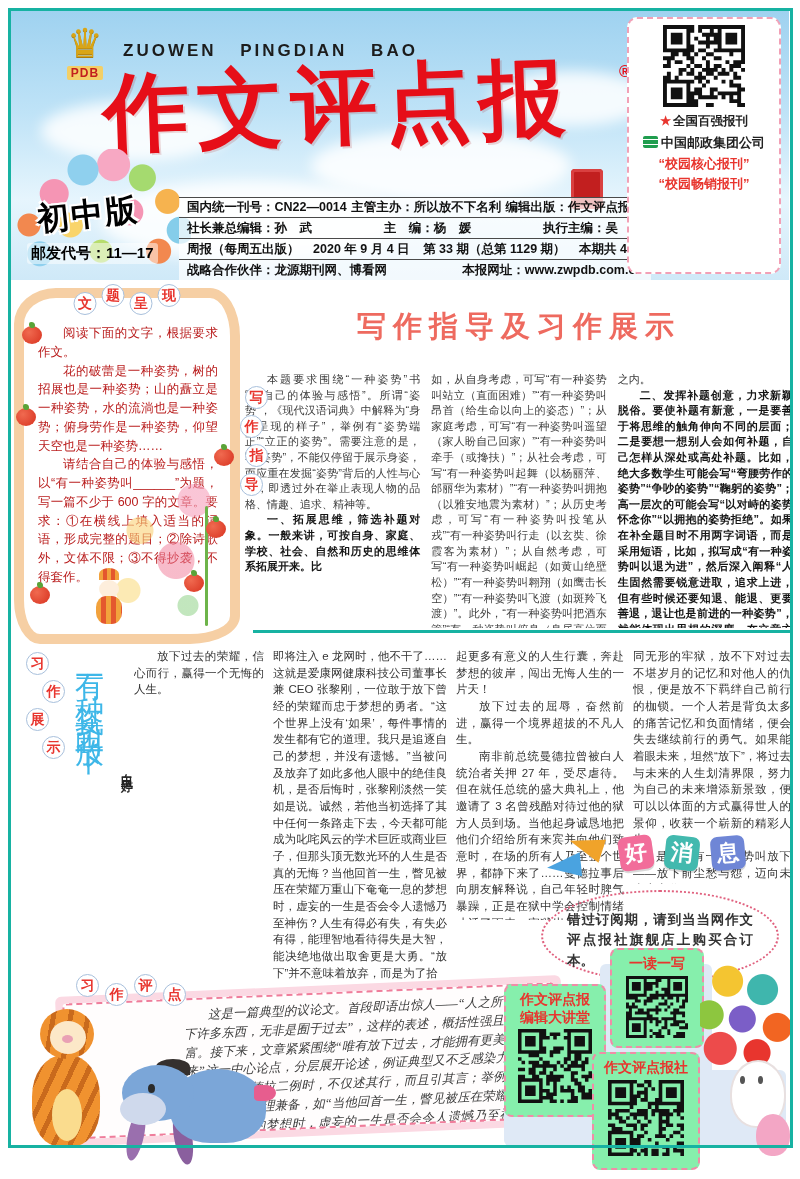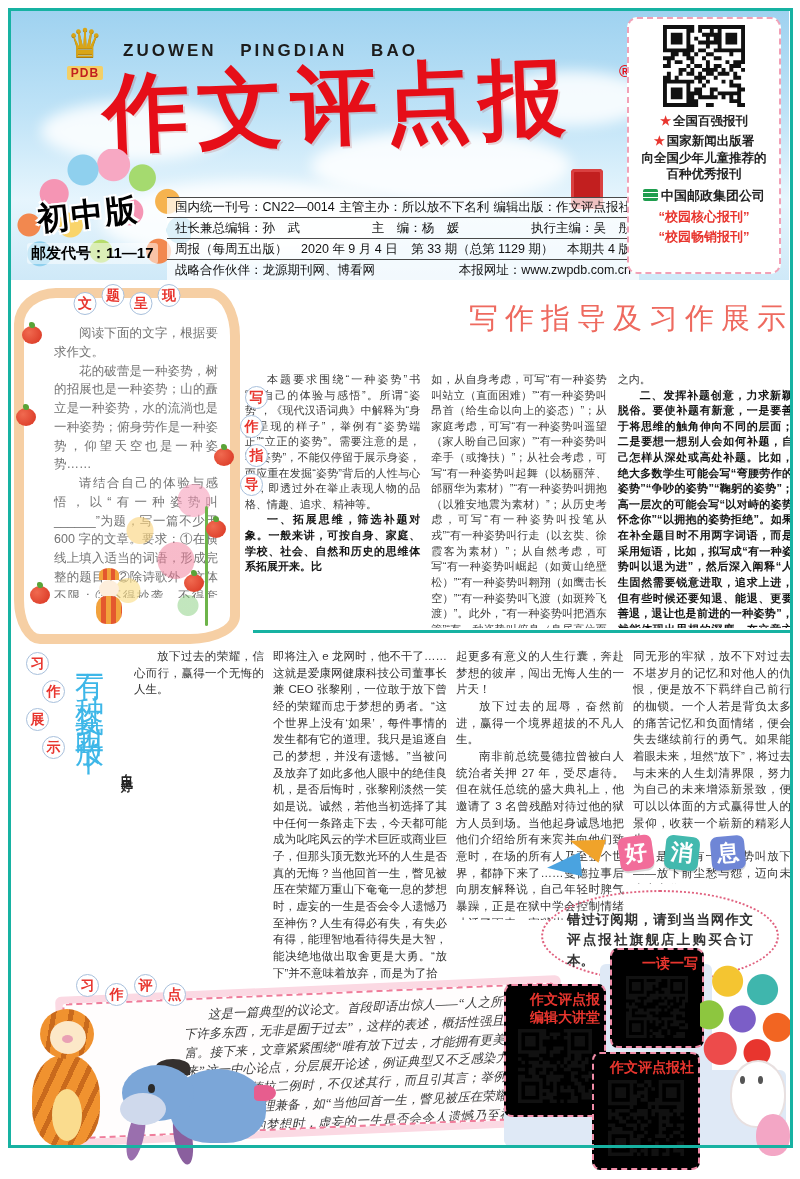--- a/index.html
+++ b/index.html
@@ -42,22 +42,22 @@
     radial-gradient(circle at 33% 58%,#f9d46a 0 12px,rgba(0,0,0,0) 13px),
     radial-gradient(circle at 66% 48%,#f595b4 0 13px,rgba(0,0,0,0) 14px),
     radial-gradient(circle at 82% 78%,#f2884f 0 12px,rgba(0,0,0,0) 13px),
     radial-gradient(circle at 50% 78%,#b7dd6e 0 11px,rgba(0,0,0,0) 12px);}
   .edition{position:absolute;left:26px;top:182px;font-size:32px;font-weight:900;color:#000;
       transform:rotate(-6deg);letter-spacing:2px;
       text-shadow:-2px -2px 0 #fff,2px -2px 0 #fff,-2px 2px 0 #fff,2px 2px 0 #fff;}
   .postal-code{position:absolute;left:16px;top:232px;font-size:15px;font-weight:bold;color:#000;
       background:rgba(255,255,255,.5);padding:1px 4px;border-radius:3px;text-align:center;}
 
-  .info-bar{position:absolute;left:156px;top:186px;width:472px;height:84px;
-      background:rgba(255,255,255,.72);font-size:12.5px;font-weight:normal;color:#111;}
+  .info-bar{position:absolute;left:168px;top:186px;width:472px;height:84px;
+      background:rgba(255,255,255,.72);font-size:12.5px;font-weight:bold;color:#111;}
   .info-row{display:flex;justify-content:space-between;align-items:center;height:21px;
       padding:0 8px;border-bottom:1px solid #4a4a4a;box-sizing:border-box;white-space:nowrap;}
   .info-row:first-child{border-top:1px solid #4a4a4a;}
 
   .awards{position:absolute;right:8px;top:6px;width:154px;height:257px;background:#fff;
       border:2px dashed #f2a0b6;border-radius:10px;box-sizing:border-box;padding:6px 6px 4px;
       text-align:center;z-index:2;}
   .awards .qr{width:82px;height:82px;margin:0 auto 6px;}
   .award-item{font-size:12.5px;font-weight:bold;color:#222;line-height:1.3;margin:4px 0;}
   .star{color:#e8352e;margin-right:2px;}
@@ -71,22 +71,22 @@
   .lbl{width:23px;height:23px;border-radius:50%;background:#fff;border:1px solid #a8c0dc;
       color:#e8352e;font-weight:bold;font-size:14px;display:flex;align-items:center;
       justify-content:center;box-sizing:border-box;}
 
   
   .prompt-box{position:absolute;left:14px;top:288px;width:226px;height:356px;box-sizing:border-box;
       border:10px solid #f6cfa4;border-radius:42px 30px 50px 26px/36px 48px 28px 44px;
       background:#fff;z-index:3;}
   .prompt-label{position:absolute;left:50%;top:-14px;transform:translateX(-50%);display:flex;gap:5px;}
   .prompt-label .lbl:nth-child(odd){transform:translateY(8px);}
-  .prompt-body{padding:26px 12px 6px 14px;font-size:12.5px;line-height:1.5;color:#737373;
-      text-align:justify;overflow:hidden;height:300px;box-sizing:border-box;margin-left:16px;}
+  .prompt-body{padding:26px 12px 6px 14px;font-size:12.5px;line-height:1.5;color:#b91c1c;
+      text-align:justify;overflow:hidden;height:300px;box-sizing:border-box;}
   .prompt-body p{margin:0;text-indent:2em;}
   .tomato{position:absolute;width:20px;height:18px;background:radial-gradient(circle at 35% 35%,#f06a50,#d8321f);
       border-radius:50%;}
   .tomato::before{content:"";position:absolute;left:7px;top:-4px;width:6px;height:6px;
       background:#5aa338;border-radius:2px 60% 2px 60%;}
   .t1{left:-2px;top:28px;}.t2{left:-8px;top:110px;}.t3{left:6px;bottom:30px;}
   .t4{right:4px;bottom:96px;}.t5{right:26px;bottom:42px;}.t6{right:-4px;top:150px;}
   .dots{position:absolute;right:6px;bottom:6px;width:120px;height:150px;background:
     radial-gradient(circle at 75% 15%,rgba(245,150,180,.55) 0 16px,rgba(0,0,0,0) 17px),
     radial-gradient(circle at 30% 35%,rgba(250,210,120,.6) 0 13px,rgba(0,0,0,0) 14px),
@@ -99,21 +99,21 @@
       repeating-linear-gradient(90deg,#f2a23c 0 4px,#e4572e 4px 8px);border-radius:50% 50% 0 0;}
   .kid .face{position:absolute;left:7px;top:6px;width:20px;height:18px;background:#fdeedc;border-radius:50%;}
   .kid .suit{position:absolute;left:4px;top:22px;width:26px;height:28px;border-radius:40%;
       background:repeating-linear-gradient(90deg,#f2a23c 0 5px,#e4572e 5px 10px);}
 
   
   .headline{position:absolute;left:245px;top:291px;width:548px;text-align:center;z-index:3;}
   .hl1{font-size:30px;font-weight:bold;color:#ee6a5f;letter-spacing:2px;white-space:nowrap;}
   .hl-green{font-size:32px;color:#53b98a;letter-spacing:3px;}
   .hl-blank{display:inline-block;width:96px;border-bottom:2px solid #9a9a9a;vertical-align:baseline;}
-  .hl2{font-size:29px;font-weight:normal;color:#ee6a5f;letter-spacing:7px;margin-top:8px;text-align:right;}
+  .hl2{font-size:29px;font-weight:bold;color:#ee6a5f;letter-spacing:7px;margin-top:16px;}
 
   
   .guide{position:absolute;left:245px;top:372px;width:548px;height:256px;z-index:2;}
   .guide-rail{position:absolute;left:0;top:14px;display:flex;flex-direction:column;gap:6px;}
   .guide-rail .lbl:nth-child(even){transform:translateX(-5px);}
   .guide-cols{display:flex;gap:11px;height:256px;overflow:hidden;}
   .gcol{flex:1;font-size:11px;line-height:1.42;text-align:justify;color:#3a3a3a;}
   .gcol p{margin:0;text-indent:2em;}
   .gcol p.cont{text-indent:0;}
   .gcol p.lead{font-weight:bold;color:#161616;}
@@ -179,22 +179,22 @@
   .eeyore .earL{position:absolute;left:6px;bottom:-16px;width:16px;height:52px;border-radius:50%;background:#9a6fae;transform:rotate(12deg);}
   .eeyore .earR{position:absolute;left:52px;bottom:-20px;width:18px;height:56px;border-radius:50%;background:#8a5f9e;transform:rotate(-10deg);}
   .eeyore .bow{position:absolute;right:-4px;bottom:44px;width:22px;height:16px;background:#e75d8e;border-radius:30% 70% 70% 30%;}
   .eeyore .eye{position:absolute;left:26px;bottom:52px;width:7px;height:9px;border-radius:50%;background:#2b2b2b;}
 
   
   .qr-area{position:absolute;left:498px;top:948px;width:295px;height:224px;z-index:5;}
   .blue-block{position:absolute;background:#dfe9f6;border-radius:6px;}
   .bb1{left:6px;top:122px;width:282px;height:76px;}
   .bb2{left:102px;top:16px;width:112px;height:112px;}
-  .qr-panel{position:absolute;background:#000000;border:2px dashed #f08ca8;border-radius:8px;
-      box-sizing:border-box;text-align:right;padding:5px 4px;}
+  .qr-panel{position:absolute;background:#86efac;border:2px dashed #f08ca8;border-radius:8px;
+      box-sizing:border-box;text-align:center;padding:5px 4px;}
   .qr-panel .qr{margin:3px auto 0;}
   .qr-title{font-size:14px;font-weight:bold;color:#e8352e;line-height:1.25;}
   .pA{left:112px;top:0;width:94px;height:100px;}
   .pB{left:6px;top:36px;width:102px;height:133px;}
   .pC{left:94px;top:104px;width:108px;height:118px;}
   .pA .qr{width:62px;height:62px;}
   .pB .qr{width:74px;height:74px;}
   .pC .qr{width:76px;height:76px;}
   .qr svg{width:100%;height:100%;display:block;}
   .balloon-rabbit{position:absolute;left:202px;top:8px;width:92px;height:210px;background:
@@ -259,23 +259,20 @@
       </div>
     </div>
 
     <aside class="awards">
       <div class="qr">
           <svg viewBox="0 0 21 21">
             <path d="M0 0h1v1h-1zM1 0h1v1h-1zM2 0h1v1h-1zM3 0h1v1h-1zM4 0h1v1h-1zM5 0h1v1h-1zM6 0h1v1h-1zM7 0h1v1h-1zM9 0h1v1h-1zM10 0h1v1h-1zM11 0h1v1h-1zM12 0h1v1h-1zM13 0h1v1h-1zM14 0h1v1h-1zM15 0h1v1h-1zM16 0h1v1h-1zM17 0h1v1h-1zM18 0h1v1h-1zM19 0h1v1h-1zM20 0h1v1h-1zM0 1h1v1h-1zM6 1h1v1h-1zM7 1h1v1h-1zM9 1h1v1h-1zM12 1h1v1h-1zM14 1h1v1h-1zM20 1h1v1h-1zM0 2h1v1h-1zM2 2h1v1h-1zM3 2h1v1h-1zM4 2h1v1h-1zM6 2h1v1h-1zM10 2h1v1h-1zM11 2h1v1h-1zM12 2h1v1h-1zM13 2h1v1h-1zM14 2h1v1h-1zM16 2h1v1h-1zM17 2h1v1h-1zM18 2h1v1h-1zM20 2h1v1h-1zM0 3h1v1h-1zM2 3h1v1h-1zM3 3h1v1h-1zM4 3h1v1h-1zM6 3h1v1h-1zM8 3h1v1h-1zM11 3h1v1h-1zM13 3h1v1h-1zM14 3h1v1h-1zM16 3h1v1h-1zM17 3h1v1h-1zM18 3h1v1h-1zM20 3h1v1h-1zM0 4h1v1h-1zM2 4h1v1h-1zM3 4h1v1h-1zM4 4h1v1h-1zM6 4h1v1h-1zM9 4h1v1h-1zM10 4h1v1h-1zM11 4h1v1h-1zM12 4h1v1h-1zM13 4h1v1h-1zM14 4h1v1h-1zM16 4h1v1h-1zM17 4h1v1h-1zM18 4h1v1h-1zM20 4h1v1h-1zM0 5h1v1h-1zM6 5h1v1h-1zM7 5h1v1h-1zM11 5h1v1h-1zM14 5h1v1h-1zM20 5h1v1h-1zM0 6h1v1h-1zM1 6h1v1h-1zM2 6h1v1h-1zM3 6h1v1h-1zM4 6h1v1h-1zM5 6h1v1h-1zM6 6h1v1h-1zM7 6h1v1h-1zM9 6h1v1h-1zM10 6h1v1h-1zM13 6h1v1h-1zM14 6h1v1h-1zM15 6h1v1h-1zM16 6h1v1h-1zM17 6h1v1h-1zM18 6h1v1h-1zM19 6h1v1h-1zM20 6h1v1h-1zM2 7h1v1h-1zM3 7h1v1h-1zM5 7h1v1h-1zM6 7h1v1h-1zM8 7h1v1h-1zM11 7h1v1h-1zM12 7h1v1h-1zM17 7h1v1h-1zM20 7h1v1h-1zM0 8h1v1h-1zM1 8h1v1h-1zM2 8h1v1h-1zM6 8h1v1h-1zM7 8h1v1h-1zM10 8h1v1h-1zM13 8h1v1h-1zM14 8h1v1h-1zM20 8h1v1h-1zM1 9h1v1h-1zM3 9h1v1h-1zM4 9h1v1h-1zM7 9h1v1h-1zM11 9h1v1h-1zM16 9h1v1h-1zM18 9h1v1h-1zM19 9h1v1h-1zM20 9h1v1h-1zM0 10h1v1h-1zM1 10h1v1h-1zM6 10h1v1h-1zM8 10h1v1h-1zM9 10h1v1h-1zM11 10h1v1h-1zM13 10h1v1h-1zM14 10h1v1h-1zM17 10h1v1h-1zM18 10h1v1h-1zM19 10h1v1h-1zM4 11h1v1h-1zM5 11h1v1h-1zM7 11h1v1h-1zM10 11h1v1h-1zM11 11h1v1h-1zM12 11h1v1h-1zM13 11h1v1h-1zM15 11h1v1h-1zM17 11h1v1h-1zM20 11h1v1h-1zM1 12h1v1h-1zM4 12h1v1h-1zM6 12h1v1h-1zM7 12h1v1h-1zM9 12h1v1h-1zM11 12h1v1h-1zM12 12h1v1h-1zM14 12h1v1h-1zM15 12h1v1h-1zM16 12h1v1h-1zM18 12h1v1h-1zM0 13h1v1h-1zM1 13h1v1h-1zM3 13h1v1h-1zM8 13h1v1h-1zM9 13h1v1h-1zM10 13h1v1h-1zM13 13h1v1h-1zM18 13h1v1h-1zM19 13h1v1h-1zM0 14h1v1h-1zM1 14h1v1h-1zM2 14h1v1h-1zM3 14h1v1h-1zM4 14h1v1h-1zM5 14h1v1h-1zM6 14h1v1h-1zM7 14h1v1h-1zM9 14h1v1h-1zM11 14h1v1h-1zM15 14h1v1h-1zM17 14h1v1h-1zM0 15h1v1h-1zM6 15h1v1h-1zM10 15h1v1h-1zM17 15h1v1h-1zM18 15h1v1h-1zM19 15h1v1h-1zM0 16h1v1h-1zM2 16h1v1h-1zM3 16h1v1h-1zM4 16h1v1h-1zM6 16h1v1h-1zM8 16h1v1h-1zM9 16h1v1h-1zM12 16h1v1h-1zM13 16h1v1h-1zM19 16h1v1h-1zM20 16h1v1h-1zM0 17h1v1h-1zM2 17h1v1h-1zM3 17h1v1h-1zM4 17h1v1h-1zM6 17h1v1h-1zM7 17h1v1h-1zM8 17h1v1h-1zM9 17h1v1h-1zM12 17h1v1h-1zM14 17h1v1h-1zM15 17h1v1h-1zM16 17h1v1h-1zM17 17h1v1h-1zM18 17h1v1h-1zM19 17h1v1h-1zM0 18h1v1h-1zM2 18h1v1h-1zM3 18h1v1h-1zM4 18h1v1h-1zM6 18h1v1h-1zM7 18h1v1h-1zM9 18h1v1h-1zM10 18h1v1h-1zM11 18h1v1h-1zM12 18h1v1h-1zM13 18h1v1h-1zM15 18h1v1h-1zM17 18h1v1h-1zM19 18h1v1h-1zM0 19h1v1h-1zM6 19h1v1h-1zM7 19h1v1h-1zM8 19h1v1h-1zM17 19h1v1h-1zM18 19h1v1h-1zM19 19h1v1h-1zM0 20h1v1h-1zM1 20h1v1h-1zM2 20h1v1h-1zM3 20h1v1h-1zM4 20h1v1h-1zM5 20h1v1h-1zM6 20h1v1h-1zM7 20h1v1h-1zM8 20h1v1h-1zM11 20h1v1h-1zM12 20h1v1h-1zM19 20h1v1h-1zM20 20h1v1h-1z" fill="#111"></path>
           </svg>
         </div>
       <div class="award-item"><span class="star">★</span><span>全国百强报刊</span></div>
-      <div class="award-item"><span class="star">★</span><span>国家新闻出版署</span><br>
-        <span>向全国少年儿童推荐的</span><br>
-        <span>百种优秀报刊</span></div>
       <div class="post-row"><span class="post-logo"></span><span>中国邮政集团公司</span></div>
       <div class="honor">“校园核心报刊”</div>
       <div class="honor">“校园畅销报刊”</div>
 
     </aside>
   </header>
 
   <div class="headline">
     <div class="hl2">写作指导及习作展示</div>
   </div>

